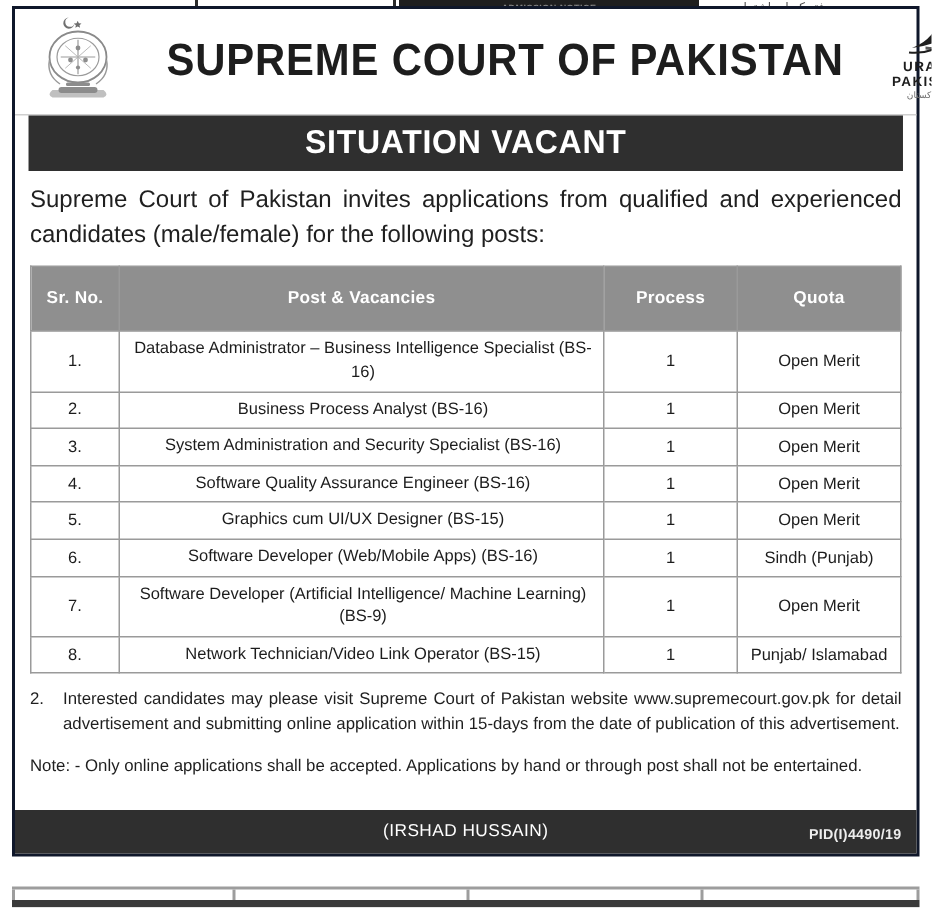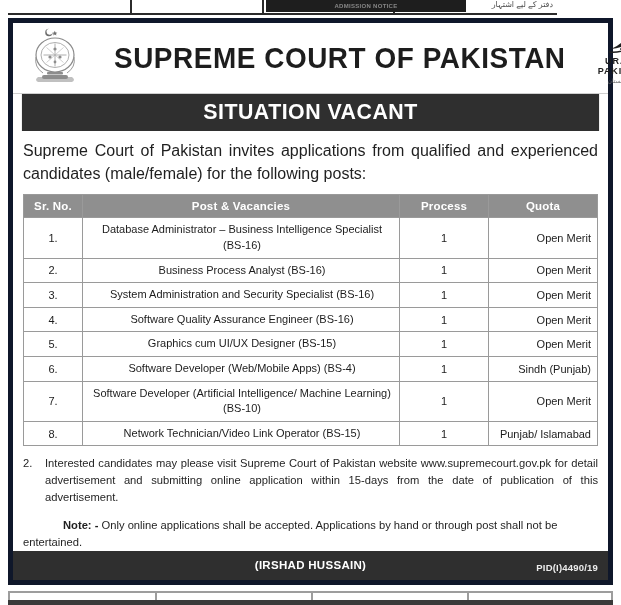--- a/index.html
+++ b/index.html
@@ -65,24 +65,24 @@
     color: #2e2e2e;
     direction: rtl;
     letter-spacing: .2px;
     opacity: .85;
     white-space: nowrap;
   }
 
   
   .advert {
     position: absolute;
-    left: 8px; top: 18px;
+    left: 8px; top: 4px;
     width: 605px;
     height: 567px;
-    border: 5px solid #0f172a;
+    border: 2px solid #0f172a;
     background: #ffffff;
     box-sizing: border-box;
   }
 
   
   .masthead {
     position: relative;
     height: 70px;
     border-bottom: 1px solid #cfcfcf;
     display: flex;
@@ -167,61 +167,61 @@
     border: 1px solid #9a9a9a;
     padding: 4px 6px;
     vertical-align: middle;
   }
   table.posts thead th {
     background: #8f8f8f;
     color: #ffffff;
     font-weight: bold;
     text-align: center;
     font-size: 11.5px;
-    padding: 5px 4px;
+    padding: 15px 4px;
     letter-spacing: .2px;
   }
   .c-sr    { width: 50px;  text-align: center; }
   .c-post  { width: auto;  text-align: center; }
   .c-vac   { width: 80px;  text-align: center; }
-  .c-quota { width: 100px; text-align: right; }
+  .c-quota { width: 100px; text-align: center; }
   table.posts td.c-post { line-height: 1.42; padding-left: 8px; }
 
   
   .note-block { margin-top: 9px; }
   .note-num {
     display: flex;
     font-size: 11.2px;
     color: #1f1f1f;
     line-height: 1.5;
   }
   .note-num .n { flex: 0 0 22px; }
   .note-num .t { flex: 1 1 auto; text-align: justify; }
   .note-line {
     margin-top: 11px;
     font-size: 11.2px;
     color: #1f1f1f;
     line-height: 1.5;
   }
-  .note-line b { font-weight: bold; margin-left: 40px; }
+  .note-line b { font-weight: normal; }
 
   
   .sig {
     position: absolute;
     left: 0; bottom: 0;
     width: 100%;
     background: #2f2f2f;
     color: #ffffff;
     box-sizing: border-box;
     padding: 6px 0 7px 0;
   }
   .sig .lines {
     text-align: center;
     font-size: 11.5px;
-    font-weight: bold;
+    font-weight: normal;
     line-height: 1.42;
     letter-spacing: .3px;
   }
   .sig .pid {
     position: absolute;
     right: 10px;
     bottom: 7px;
     font-size: 9.5px;
     font-weight: bold;
     letter-spacing: .2px;
@@ -355,27 +355,27 @@
             <td class="c-quota">Open Merit</td>
           </tr>
           <tr>
             <td class="c-sr">5.</td>
             <td class="c-post">Graphics cum UI/UX Designer (BS-15)</td>
             <td class="c-vac">1</td>
             <td class="c-quota">Open Merit</td>
           </tr>
           <tr>
             <td class="c-sr">6.</td>
-            <td class="c-post">Software Developer (Web/Mobile Apps) (BS-4)</td>
+            <td class="c-post">Software Developer (Web/Mobile Apps) (BS-16)</td>
             <td class="c-vac">1</td>
             <td class="c-quota">Sindh (Punjab)</td>
           </tr>
           <tr>
             <td class="c-sr">7.</td>
-            <td class="c-post">Software Developer (Artificial Intelligence/ Machine Learning) (BS-10)</td>
+            <td class="c-post">Software Developer (Artificial Intelligence/ Machine Learning) (BS-9)</td>
             <td class="c-vac">1</td>
             <td class="c-quota">Open Merit</td>
           </tr>
           <tr>
             <td class="c-sr">8.</td>
             <td class="c-post">Network Technician/Video Link Operator (BS-15)</td>
             <td class="c-vac">1</td>
             <td class="c-quota">Punjab/ Islamabad</td>
           </tr>
         </tbody>

